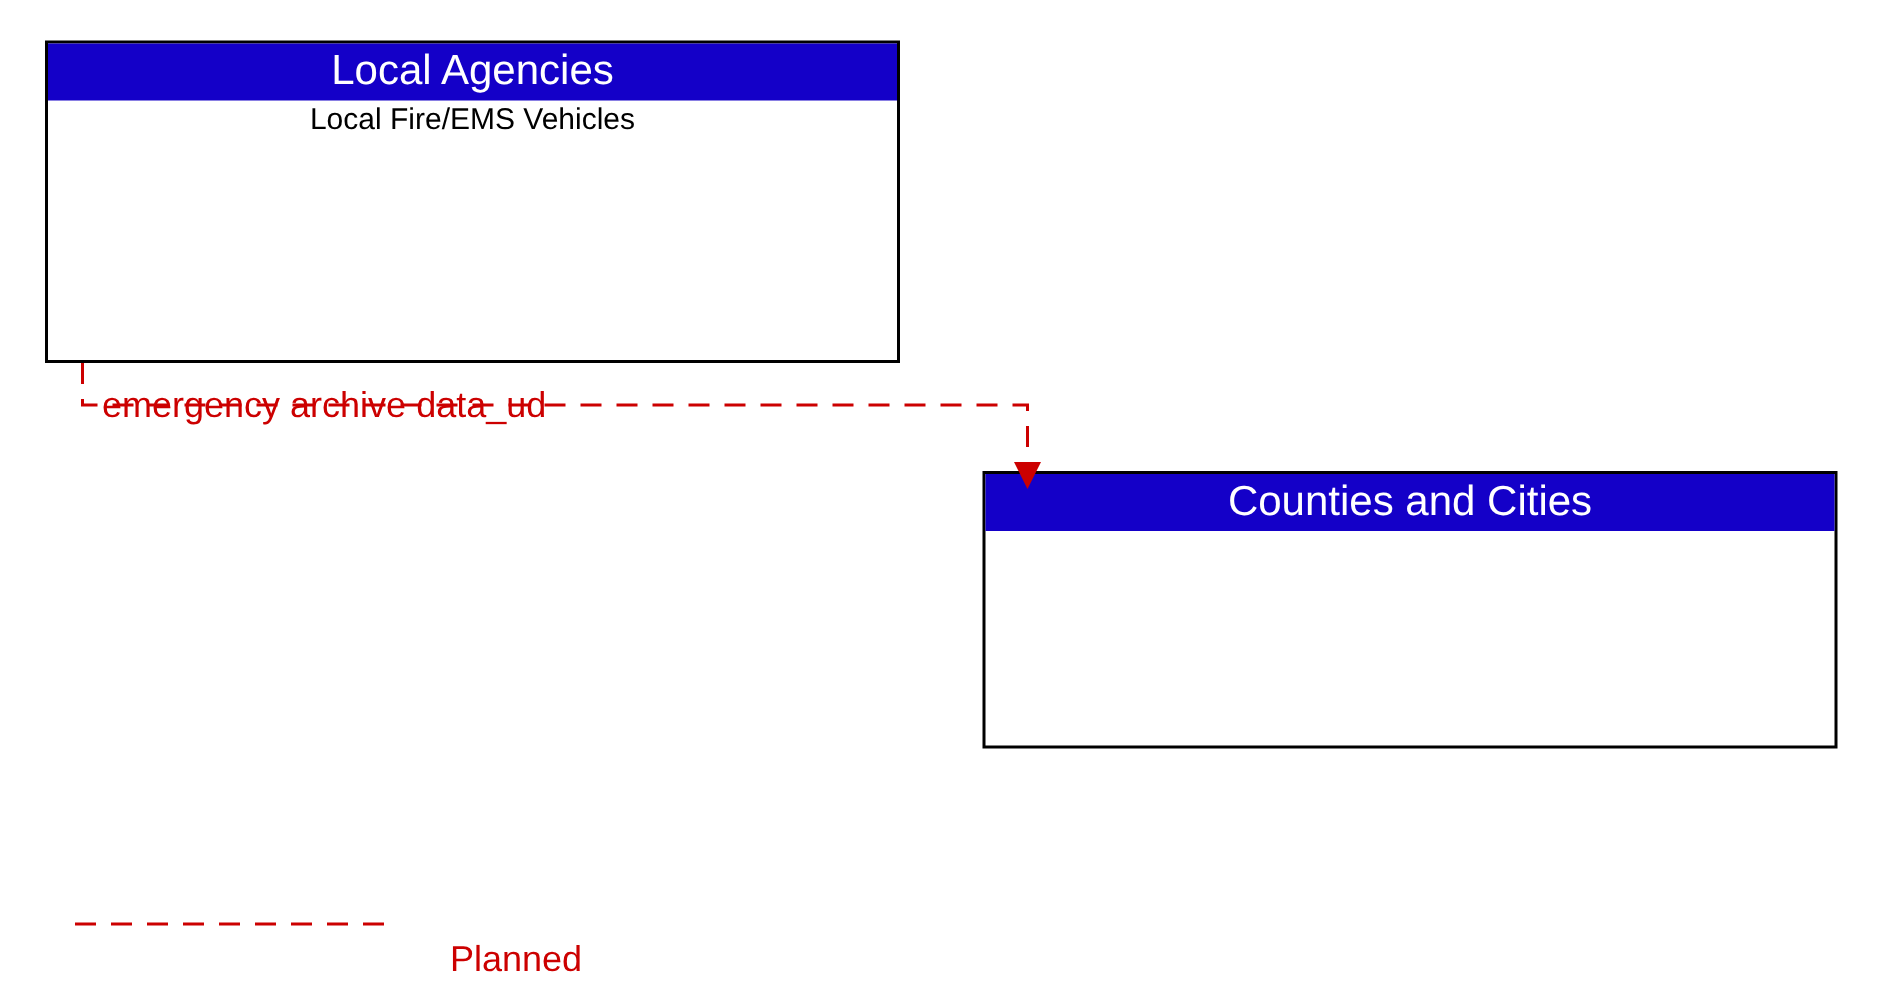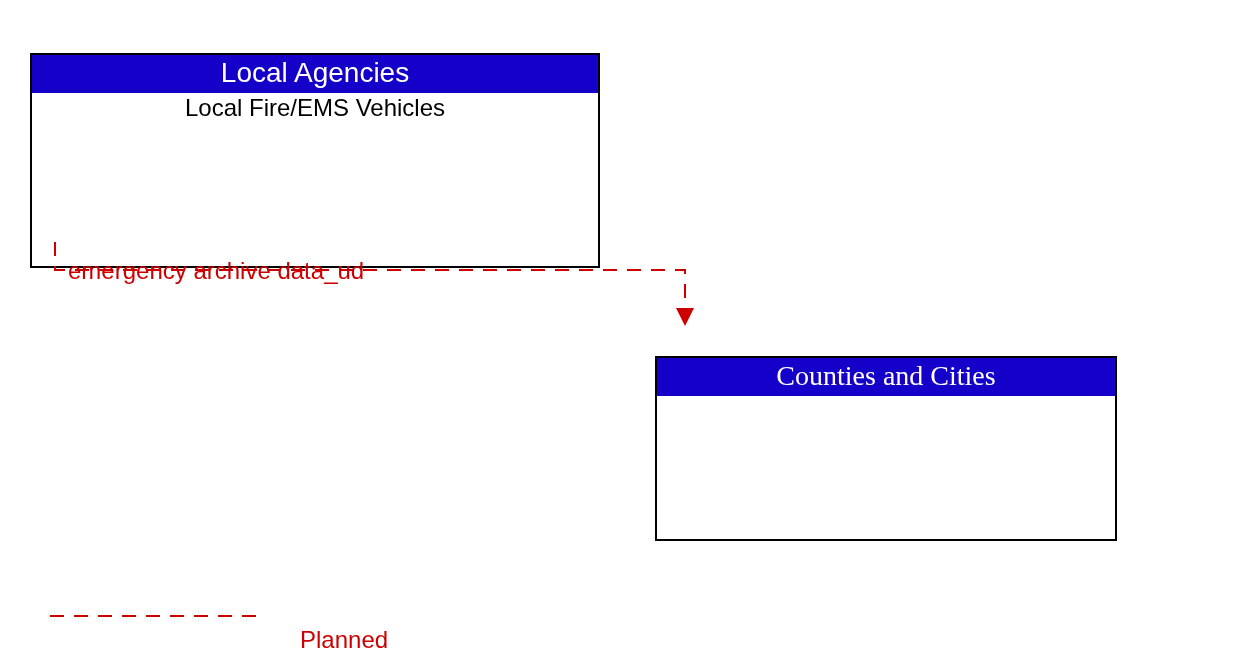--- a/index.html
+++ b/index.html
@@ -10,33 +10,32 @@
     background: #ffffff;
     font-family: Arial, Helvetica, sans-serif;
     position: relative;
     overflow: hidden;
   }
   .entity-box {
     position: absolute;
     border: 2px solid #000;
     background: #fff;
     box-sizing: border-box;
-    margin-top: 26px;
   }
   .entity-header {
     background: #1400c8;
     color: #fff;
     font-size: 28px;
     text-align: center;
     padding: 2px 0 4px 0;
     font-weight: 400;
   }
   .entity-body {
     color: #000;
-    font-size: 24px;
+    font-size: 20px;
     text-align: center;
     padding: 2px 6px;
     line-height: 1.1;
   }
   .flow-label {
     position: absolute;
     color: #cc0000;
     font-size: 24px;
     white-space: nowrap;
   }
@@ -55,21 +54,21 @@
   }
 </style>
 </head>
 <body>
 
 <div class="entity-box" style="left:30px; top:27px; width:570px; height:215px;">
   <div class="entity-header">Local Agencies</div>
   <div class="entity-body">Local Fire/EMS Vehicles</div>
 </div>
 
-<div class="entity-box" style="left:655px; top:330px; width:462px; height:185px;font-family:Liberation Serif, serif;">
+<div class="entity-box" style="left:655px; top:314px; width:570px; height:185px;">
   <div class="entity-header">Counties and Cities</div>
 </div>
 
 <div class="flow-label" style="left:68px; top:257px;">emergency archive data_ud</div>
 
 <div class="legend-label" style="left:300px; top:602px;margin-top:24px;">Planned</div>
 
 <svg class="connector">
   <defs>
     <marker id="arrowhead" markerWidth="9" markerHeight="9" refX="7" refY="4.5" orient="auto">

